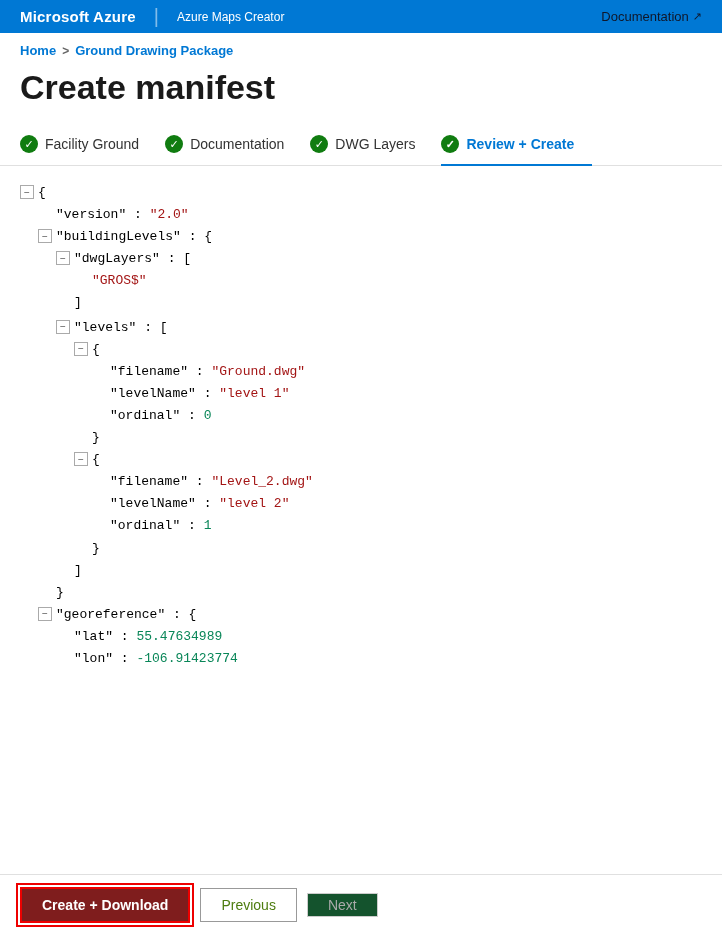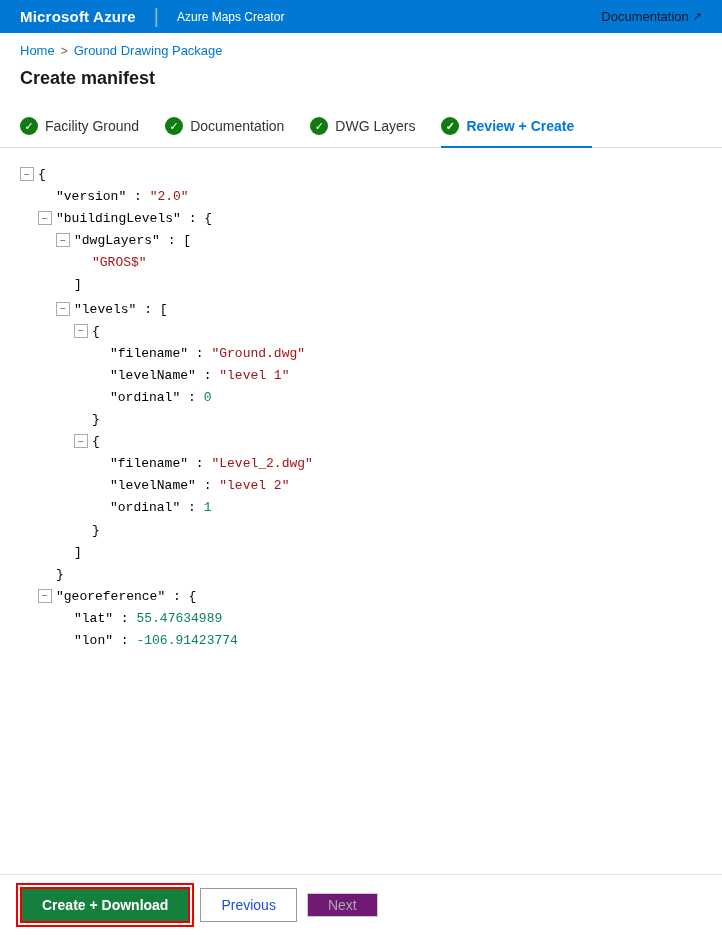--- a/index.html
+++ b/index.html
@@ -43,38 +43,39 @@
       font-size: 11px;
     }
 
     
     .breadcrumb {
       padding: 10px 20px 6px;
       display: flex;
       align-items: flex-end;
       gap: 6px;
       font-size: 13px;
+      font-weight: bold;
     }
     .breadcrumb-home {
       color: #0078d4;
       cursor: pointer;
     }
     .breadcrumb-sep {
       color: #666;
       font-size: 12px;
     }
     .breadcrumb-current {
       color: #0078d4;
       cursor: pointer;
     }
 
     
     .page-title {
       padding: 4px 20px 16px;
-      font-size: 18px;
+      font-size: 34px;
       font-weight: 600;
       color: #1a1a1a;
     }
 
     
     .steps-nav {
       display: flex;
       align-items: center;
       gap: 0;
       padding: 0 20px;
@@ -169,40 +170,40 @@
       left: 0;
       width: 722px;
       background: #fff;
       border-top: 1px solid #e0e0e0;
       padding: 12px 20px;
       display: flex;
       align-items: center;
       gap: 10px;
     }
     .btn-create {
-      background: #15803d;
+      background: #7f1d1d;
       color: #fff;
       border: 2px solid #e00;
       padding: 8px 20px;
       font-size: 14px;
       font-weight: 600;
       cursor: pointer;
       outline: 2px solid #e00;
       outline-offset: 2px;
     }
     .btn-previous {
       background: #fff;
-      color: #1d4ed8;
+      color: #4d7c0f;
       border: 1px solid #999;
       padding: 8px 20px;
       font-size: 14px;
       cursor: pointer;
     }
     .btn-next {
-      background: #701a75;
+      background: #14532d;
       color: #aaa;
       border: 1px solid #ccc;
       padding: 3px 20px;
       font-size: 14px;
       cursor: not-allowed;
     }
 
     .main-content {
       padding-bottom: 70px;
     }

